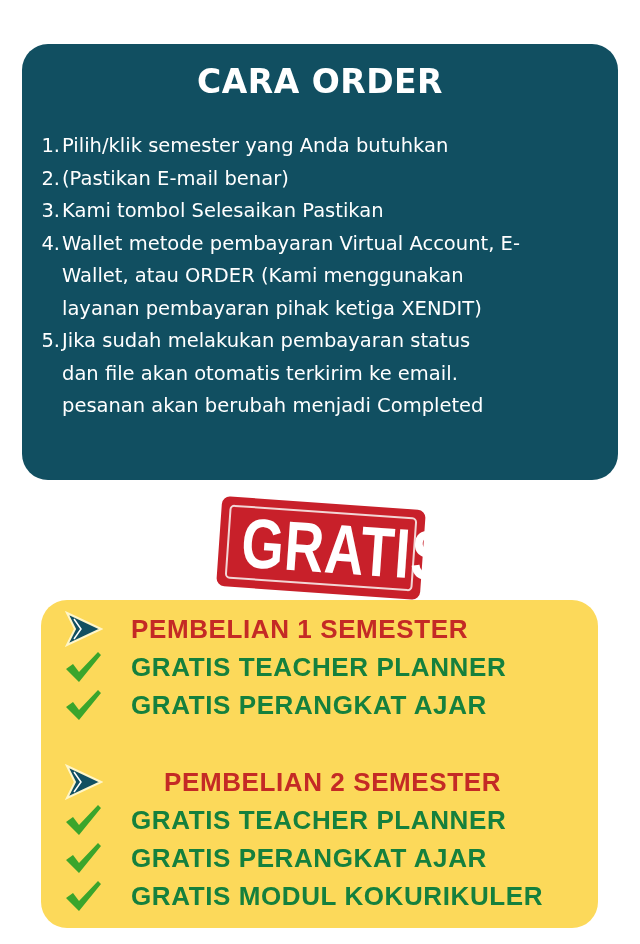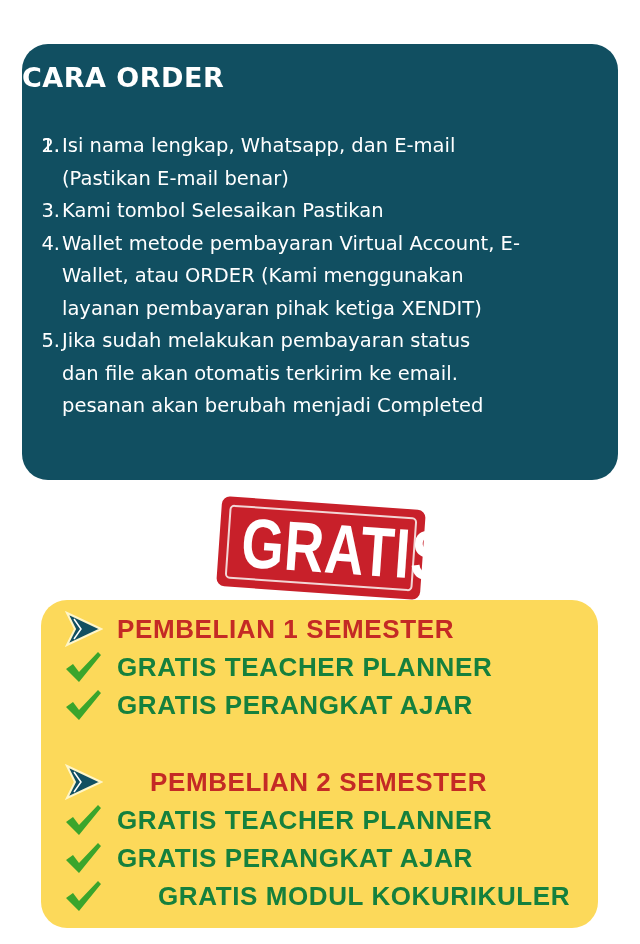--- a/index.html
+++ b/index.html
@@ -6,22 +6,22 @@
   body {
     width:640px; height:944px; background:#ffffff; position:relative; overflow:hidden;
     font-family:"DejaVu Sans", "Liberation Sans", sans-serif;
   }
   .order-card {
     position:absolute; left:22px; top:44px; width:596px; height:436px;
     background:#114f61; border-radius:26px; color:#ffffff;
     box-sizing:border-box;
   }
   .order-title {
-    position:absolute; left:0; right:0; top:18px; text-align:left;
-    font-weight:bold; font-size:27px; letter-spacing:0.5px;
+    position:absolute; left:0; right:0; top:18px; text-align:center;
+    font-weight:bold; font-size:33px; letter-spacing:0.5px;
   }
   .steps { position:absolute; left:0; top:86px; width:596px; }
   .step { position:relative; padding-left:40px; padding-right:20px; font-size:19.5px; line-height:32.5px; }
   .step-num { position:absolute; left:14px; top:0; width:24px; text-align:right; }
   .step b { font-weight:normal; }
 
   .gratis-stamp {
     position:absolute; left:219px; top:503px; width:204px; height:90px;
     transform:rotate(4deg); transform-origin:center;
   }
@@ -39,37 +39,37 @@
   }
 
   .bonus-card {
     position:absolute; left:41px; top:600px; width:557px; height:328px;
     background:#fcd95a; border-radius:26px;
   }
   .row { position:absolute; left:22px; height:38px; display:flex; align-items:center; }
   .row .icon { width:44px; height:36px; display:flex; align-items:center; justify-content:flex-start; }
   .row .label {
     font-family:"Liberation Sans", sans-serif; font-weight:bold; font-size:26px; letter-spacing:0.6px;
-    margin-left:10px; white-space:nowrap;
+    margin-left:24px; white-space:nowrap;
   }
   .row .label.heading { color:#c42a25; }
   .row .label.item { color:#15803d; }
 </style>
 </head>
 <body>
 
 <div class="order-card">
   <div class="order-title">CARA ORDER</div>
   <div class="steps">
     <div class="step">
       <span class="step-num">1.</span>
+      <div><span>Pilih/klik semester yang Anda butuhkan</span><b></b></div>
     </div>
     <div class="step">
       <span class="step-num">2.</span>
-      <div><span>Isi nama lengkap, Whatsapp, dan E-mail</span><b></b></div>
       <div><span></span><b>(Pastikan E-mail benar)</b></div>
     </div>
     <div class="step">
       <span class="step-num">3.</span>
       <div><span>Kami tombol </span><b>Selesaikan Pastikan</b></div>
     </div>
     <div class="step">
       <span class="step-num">4.</span>
       <div><span>Wallet metode pembayaran Virtual Account, E-</span><b></b></div>
       <div><span>Wallet, atau ORDER </span><b>(Kami menggunakan</b></div>
@@ -136,21 +136,21 @@
     <span class="label item">GRATIS TEACHER PLANNER</span>
   </div>
   <div class="row" style="top:239px;">
     <span class="icon">
       <svg width="40" height="34" viewBox="0 0 40 34">
           <path d="M3 19 L10 14 L16 22 L35 2 L38 5 L16 32 Z" fill="#3aa52c"></path>
         </svg>
     </span>
     <span class="label item">GRATIS PERANGKAT AJAR</span>
   </div>
-  <div class="row" style="top:277px;gap:41px;">
+  <div class="row" style="top:277px;">
     <span class="icon">
       <svg width="40" height="34" viewBox="0 0 40 34">
           <path d="M3 19 L10 14 L16 22 L35 2 L38 5 L16 32 Z" fill="#3aa52c"></path>
         </svg>
     </span>
     <span class="label item">GRATIS MODUL KOKURIKULER</span>
   </div>
 </div>
 
 </body></html>

